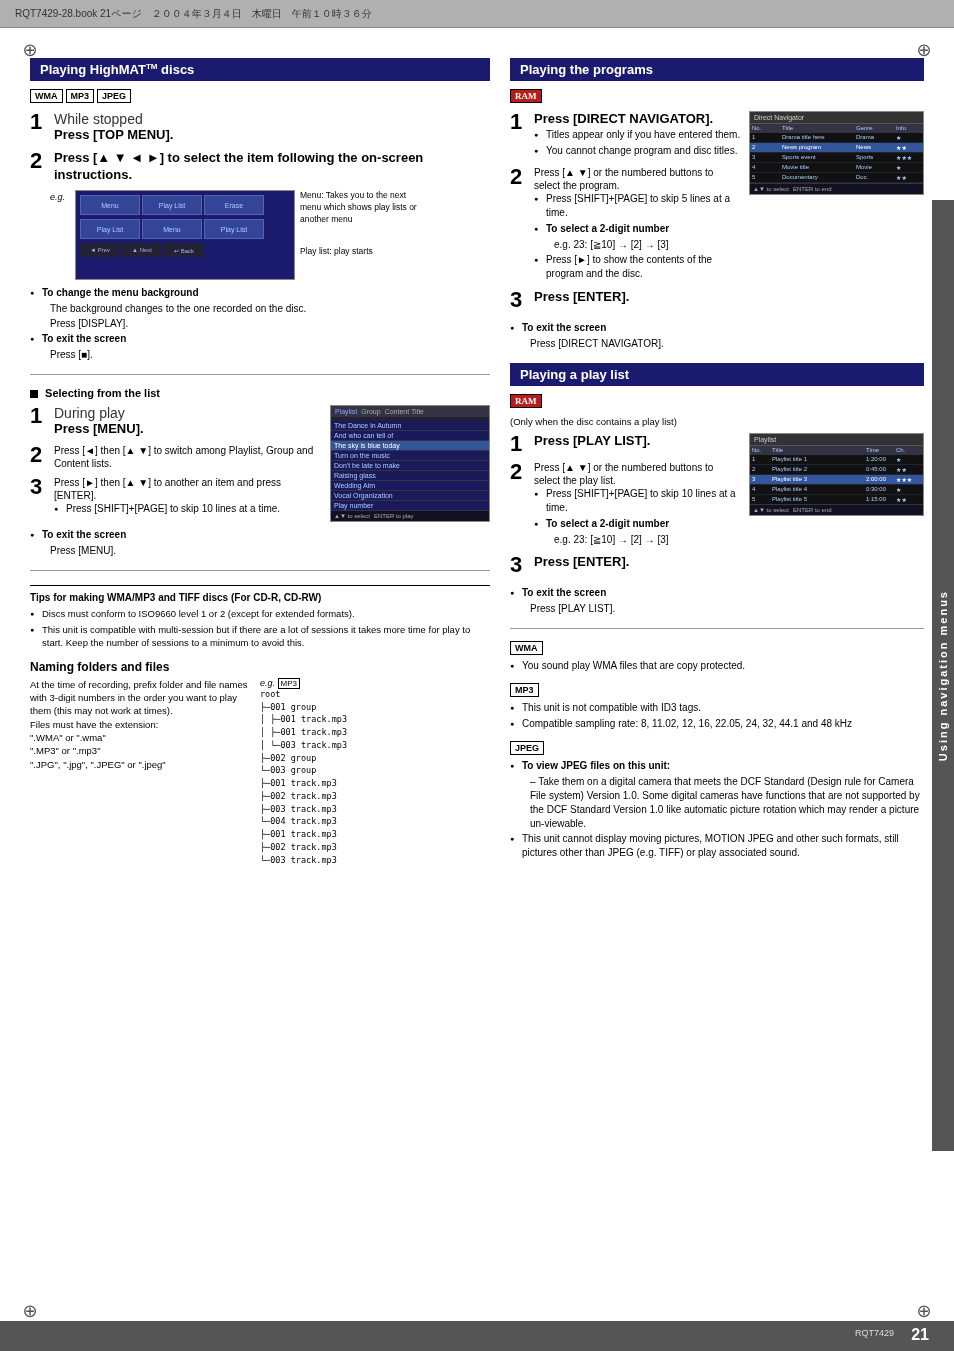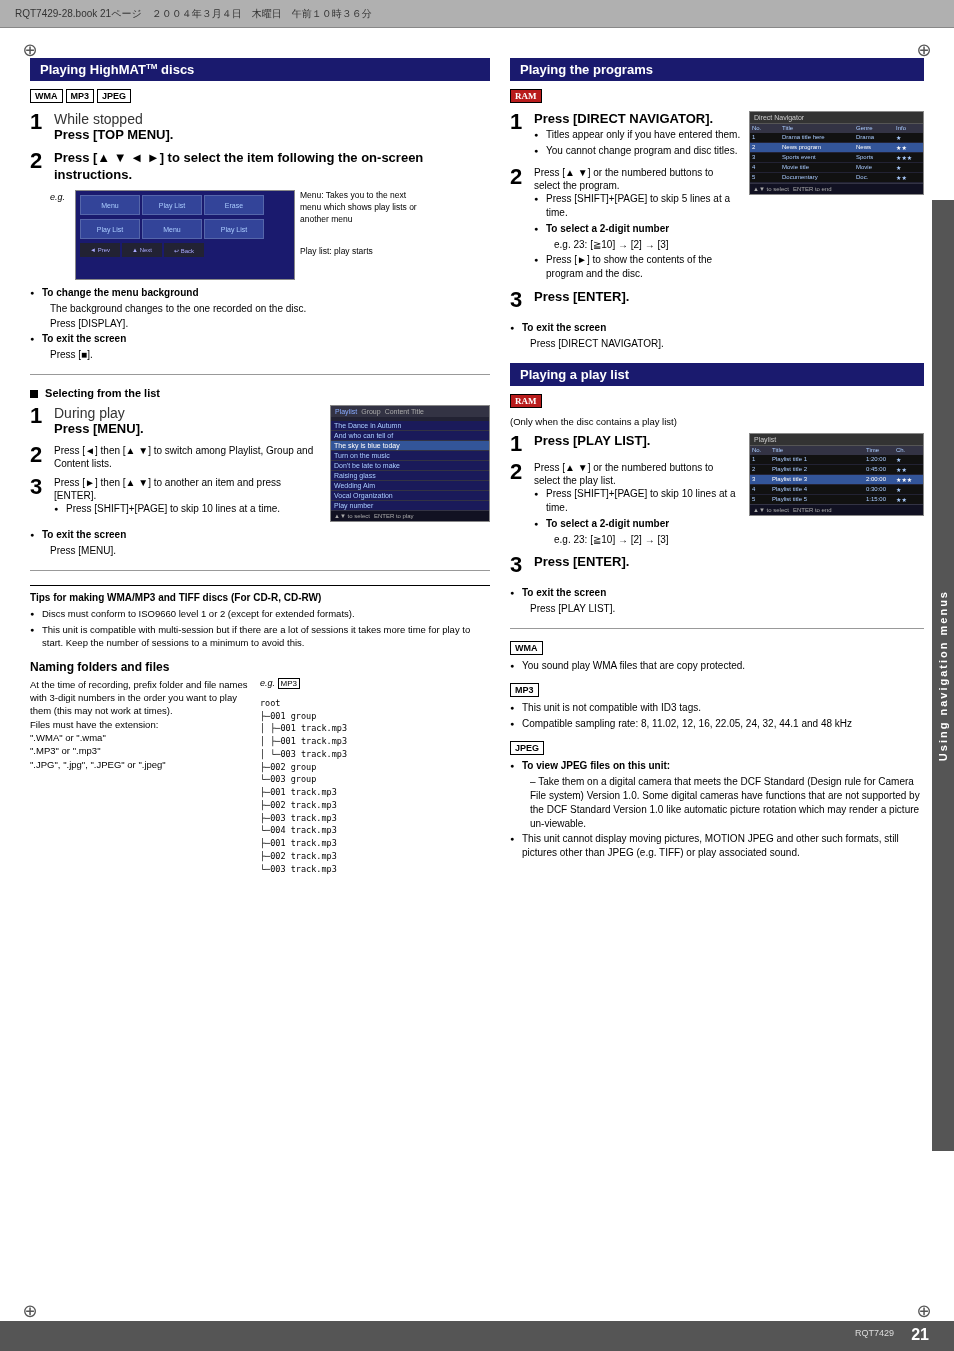--- a/index.html
+++ b/index.html
@@ -410,21 +410,21 @@
         <div class="naming-layout">
           <div class="naming-text">
             At the time of recording, prefix folder and file names with 3-digit numbers in the order you want to play them (this may not work at times).<br>
             Files must have the extension:<br>
             ".WMA" or ".wma"<br>
             ".MP3" or ".mp3"<br>
             ".JPG", ".jpg", ".JPEG" or ".jpeg"
           </div>
 
           <div>
-            <div style="font-size: 9px; font-style: italic; margin-bottom: 9px;">e.g. <span style="border: 1px solid #000; padding: 0 2px; font-style: normal; font-size: 8px;">MP3</span></div>
+            <div style="font-size: 9px; font-style: italic; margin-bottom: 0;">e.g. <span style="border: 1px solid #000; padding: 0 2px; font-style: normal; font-size: 8px;">MP3</span></div>
             <div class="file-tree">
               <div class="file-tree-row">root</div>
               <div class="file-tree-row">├─001 group</div>
               <div class="file-tree-row">│  ├─001 track.mp3</div>
               <div class="file-tree-row">│  ├─001 track.mp3</div>
               <div class="file-tree-row">│  └─003 track.mp3</div>
               <div class="file-tree-row">├─002 group</div>
               <div class="file-tree-row">└─003 group</div>
               <div class="file-tree-row">   ├─001 track.mp3</div>
               <div class="file-tree-row">   ├─002 track.mp3</div>

